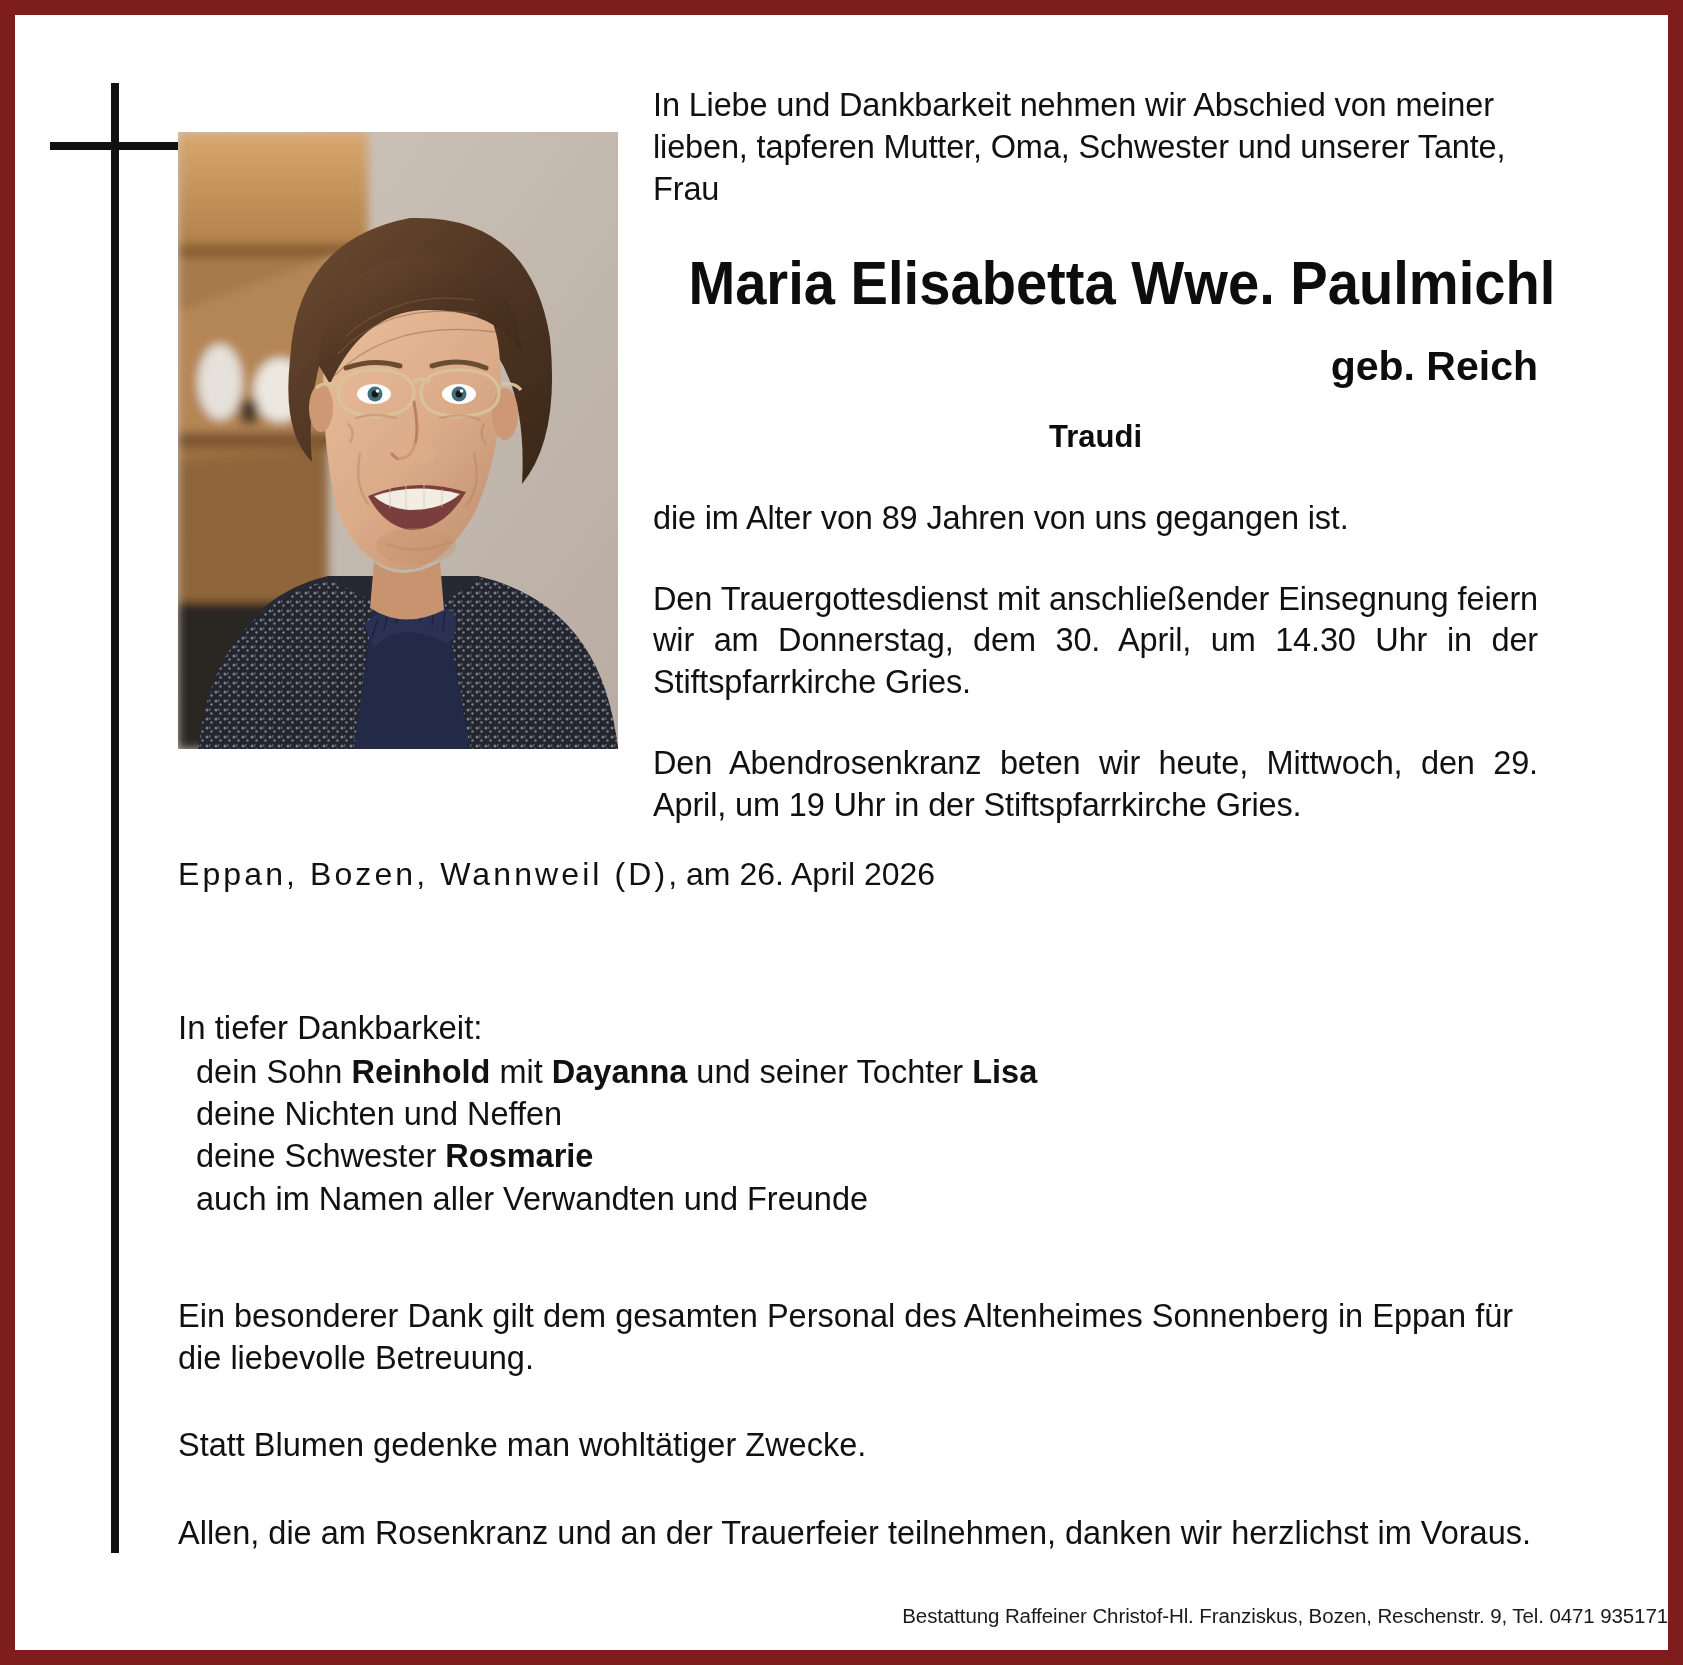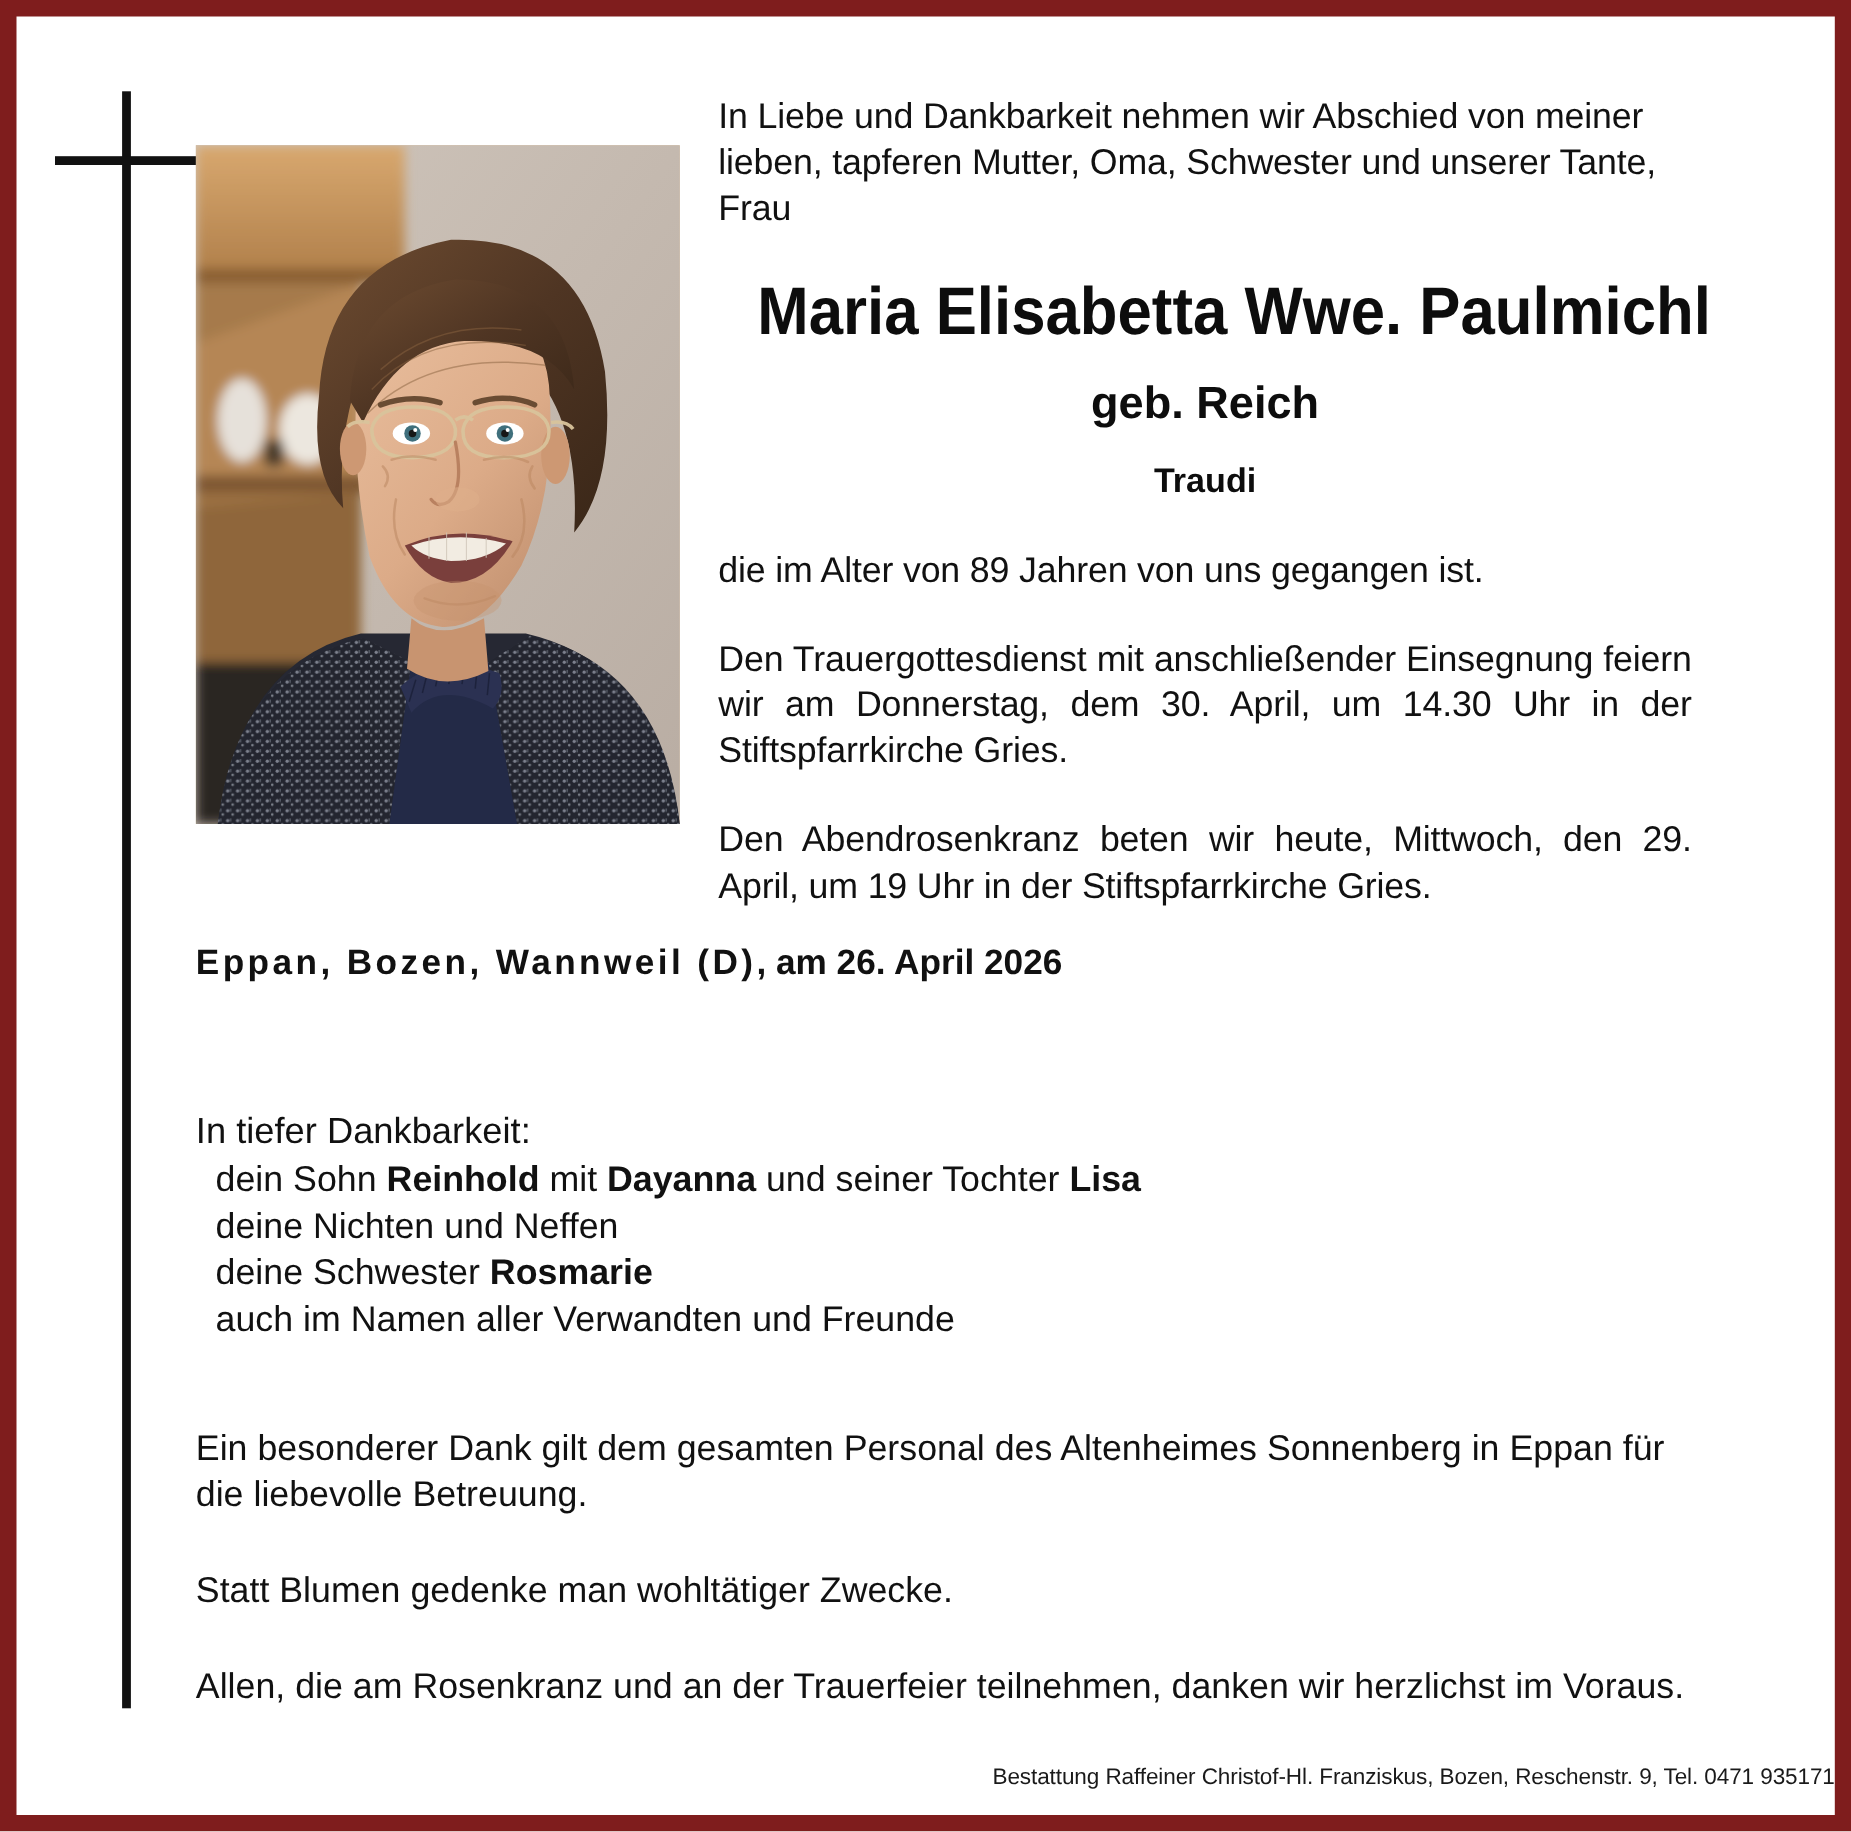--- a/index.html
+++ b/index.html
@@ -84,21 +84,21 @@
     line-height: 1.04;
     color: #0d0d0d;
     font-stretch: condensed;
     transform: scaleX(0.92);
     transform-origin: center;
     white-space: nowrap;
   }
 
   .name-born {
     margin-top: 28px;
-    text-align: center;
+    text-align: right;
     font-size: 41px;
     font-weight: bold;
     color: #0d0d0d;
     line-height: 1.1;
   }
 
   .name-nick {
     margin-top: 31px;
     text-align: center;
     font-size: 31px;
@@ -122,21 +122,20 @@
     position: absolute;
     left: 163px;
     top: 840px;
     width: 1360px;
   }
 
   .place-date {
     font-size: 32px;
     color: #111111;
     line-height: 1.2;
-    font-weight: bold;
   }
   .place-date .spaced { letter-spacing: 3.1px; }
 
   .thanks-head {
     margin-top: 114px;
     font-size: 33px;
     color: #111111;
     line-height: 1.26;
   }
   .family-list {

